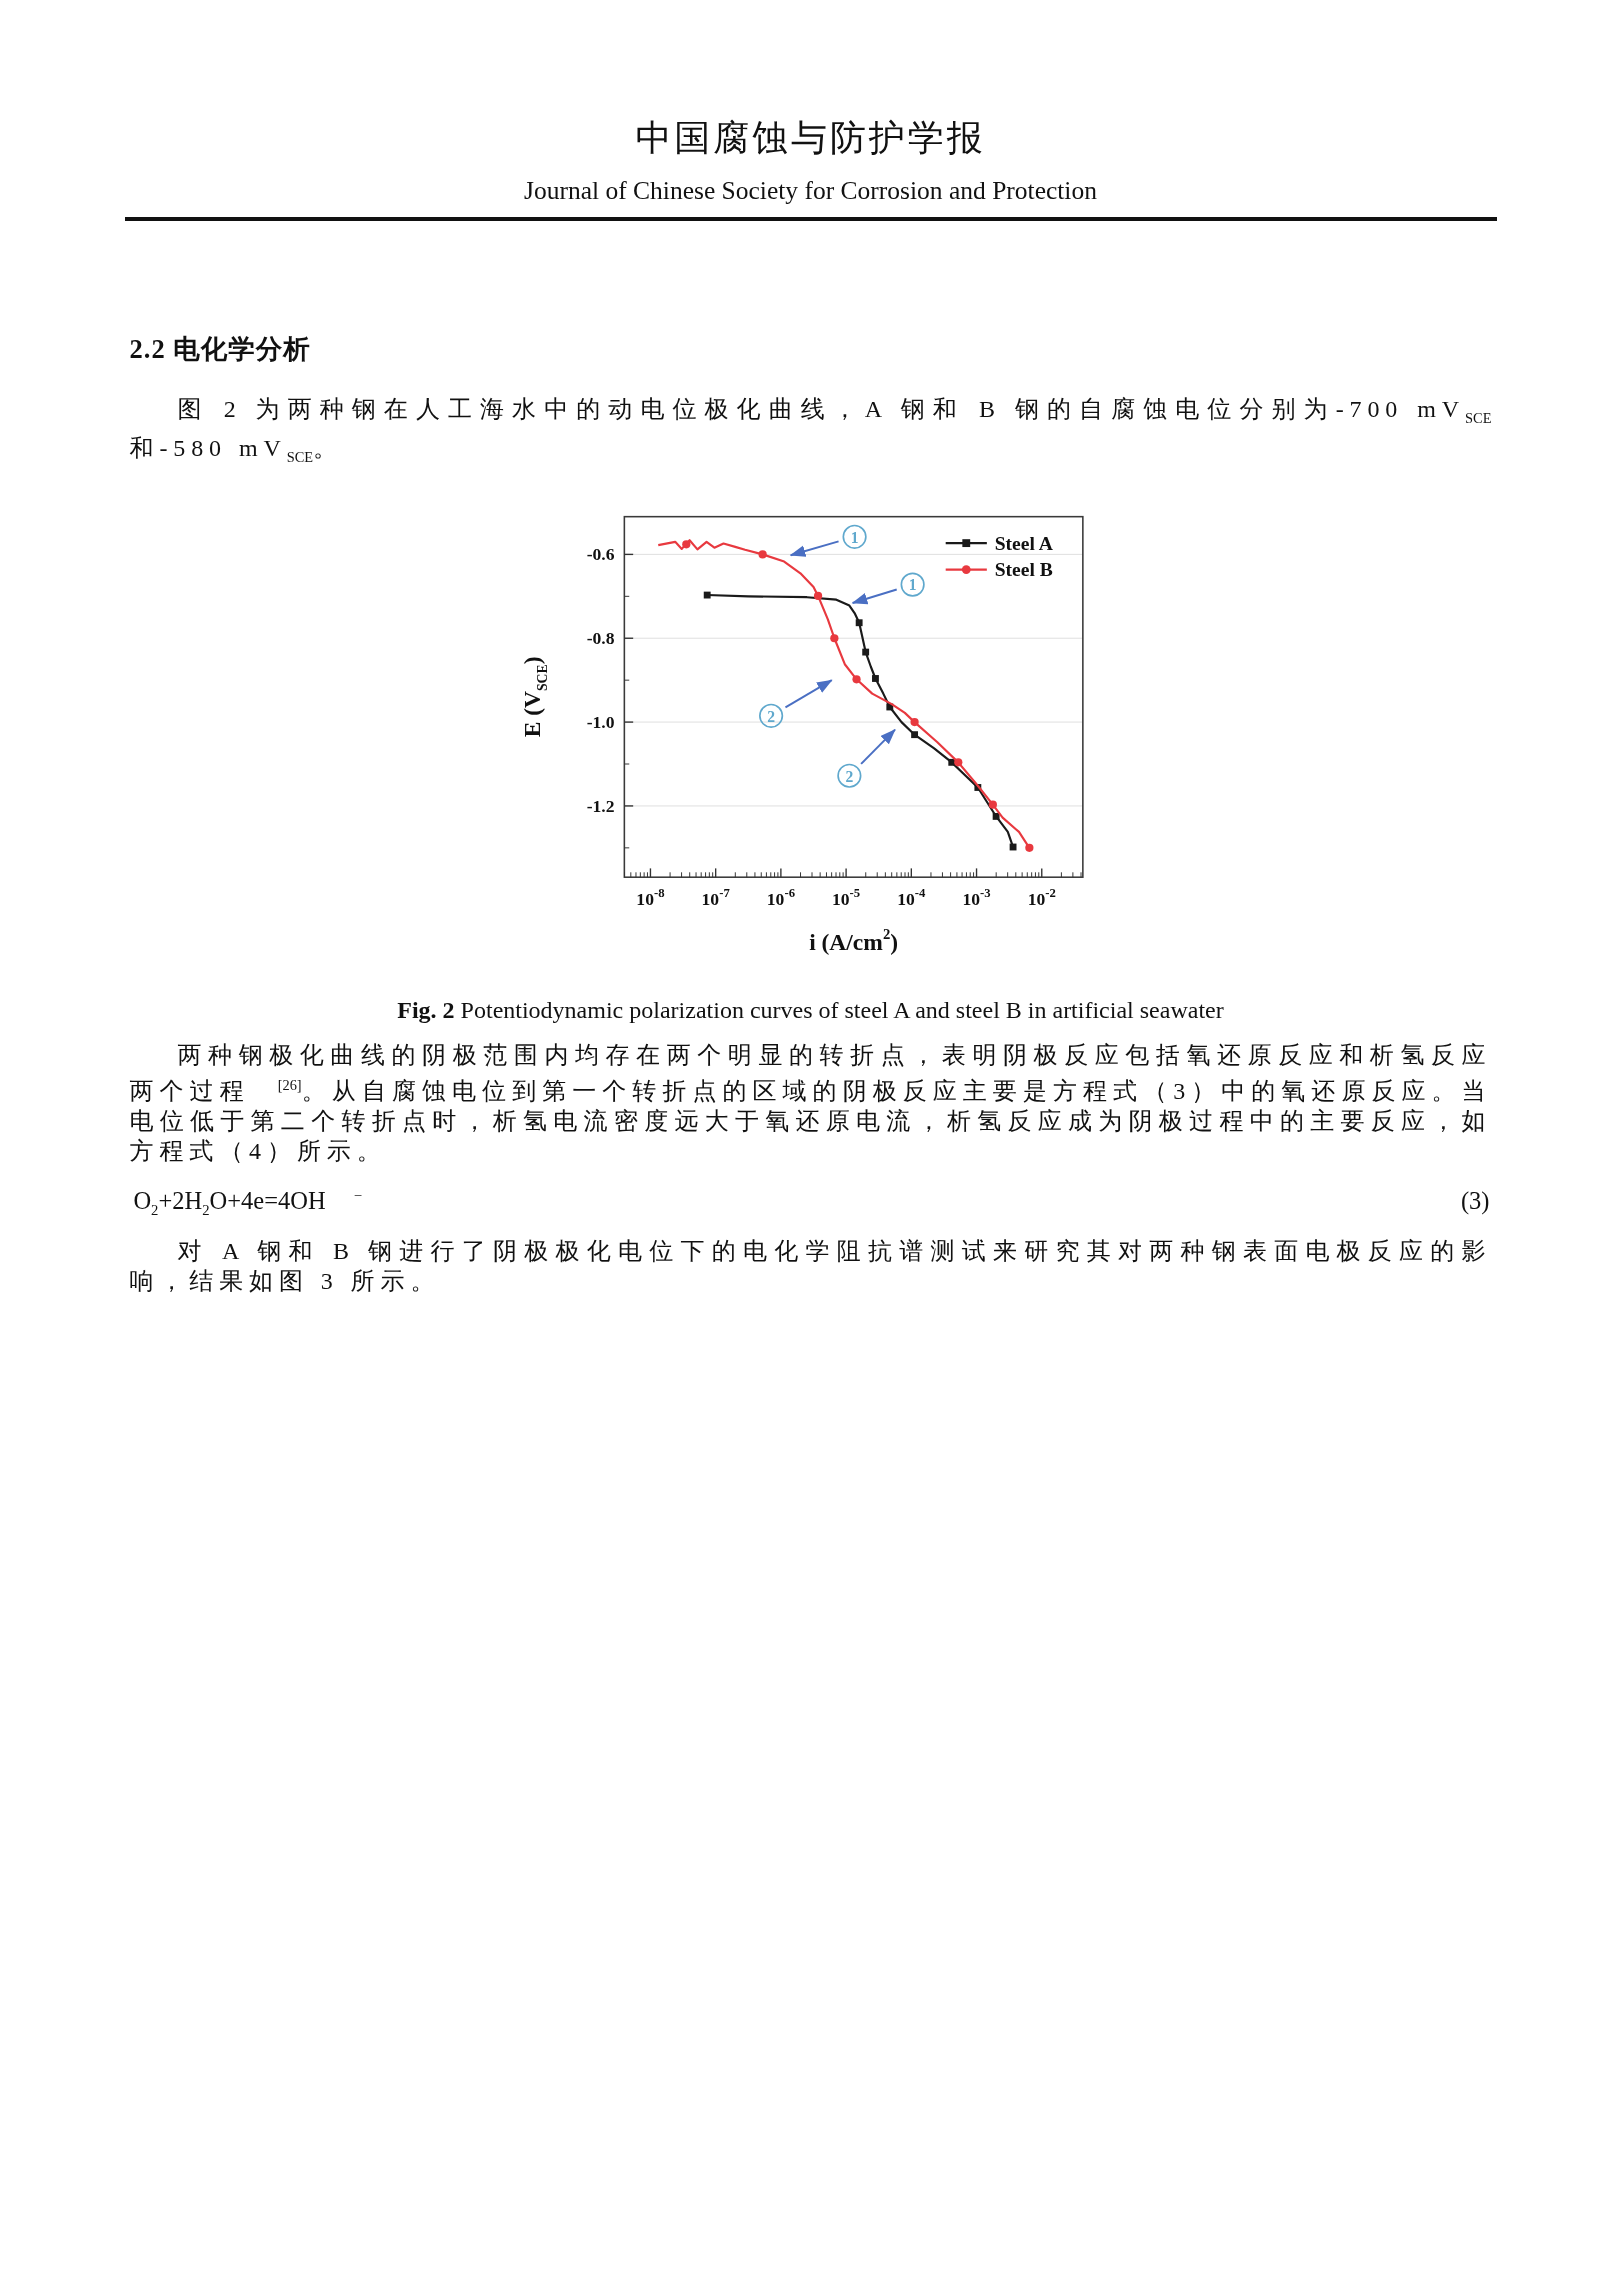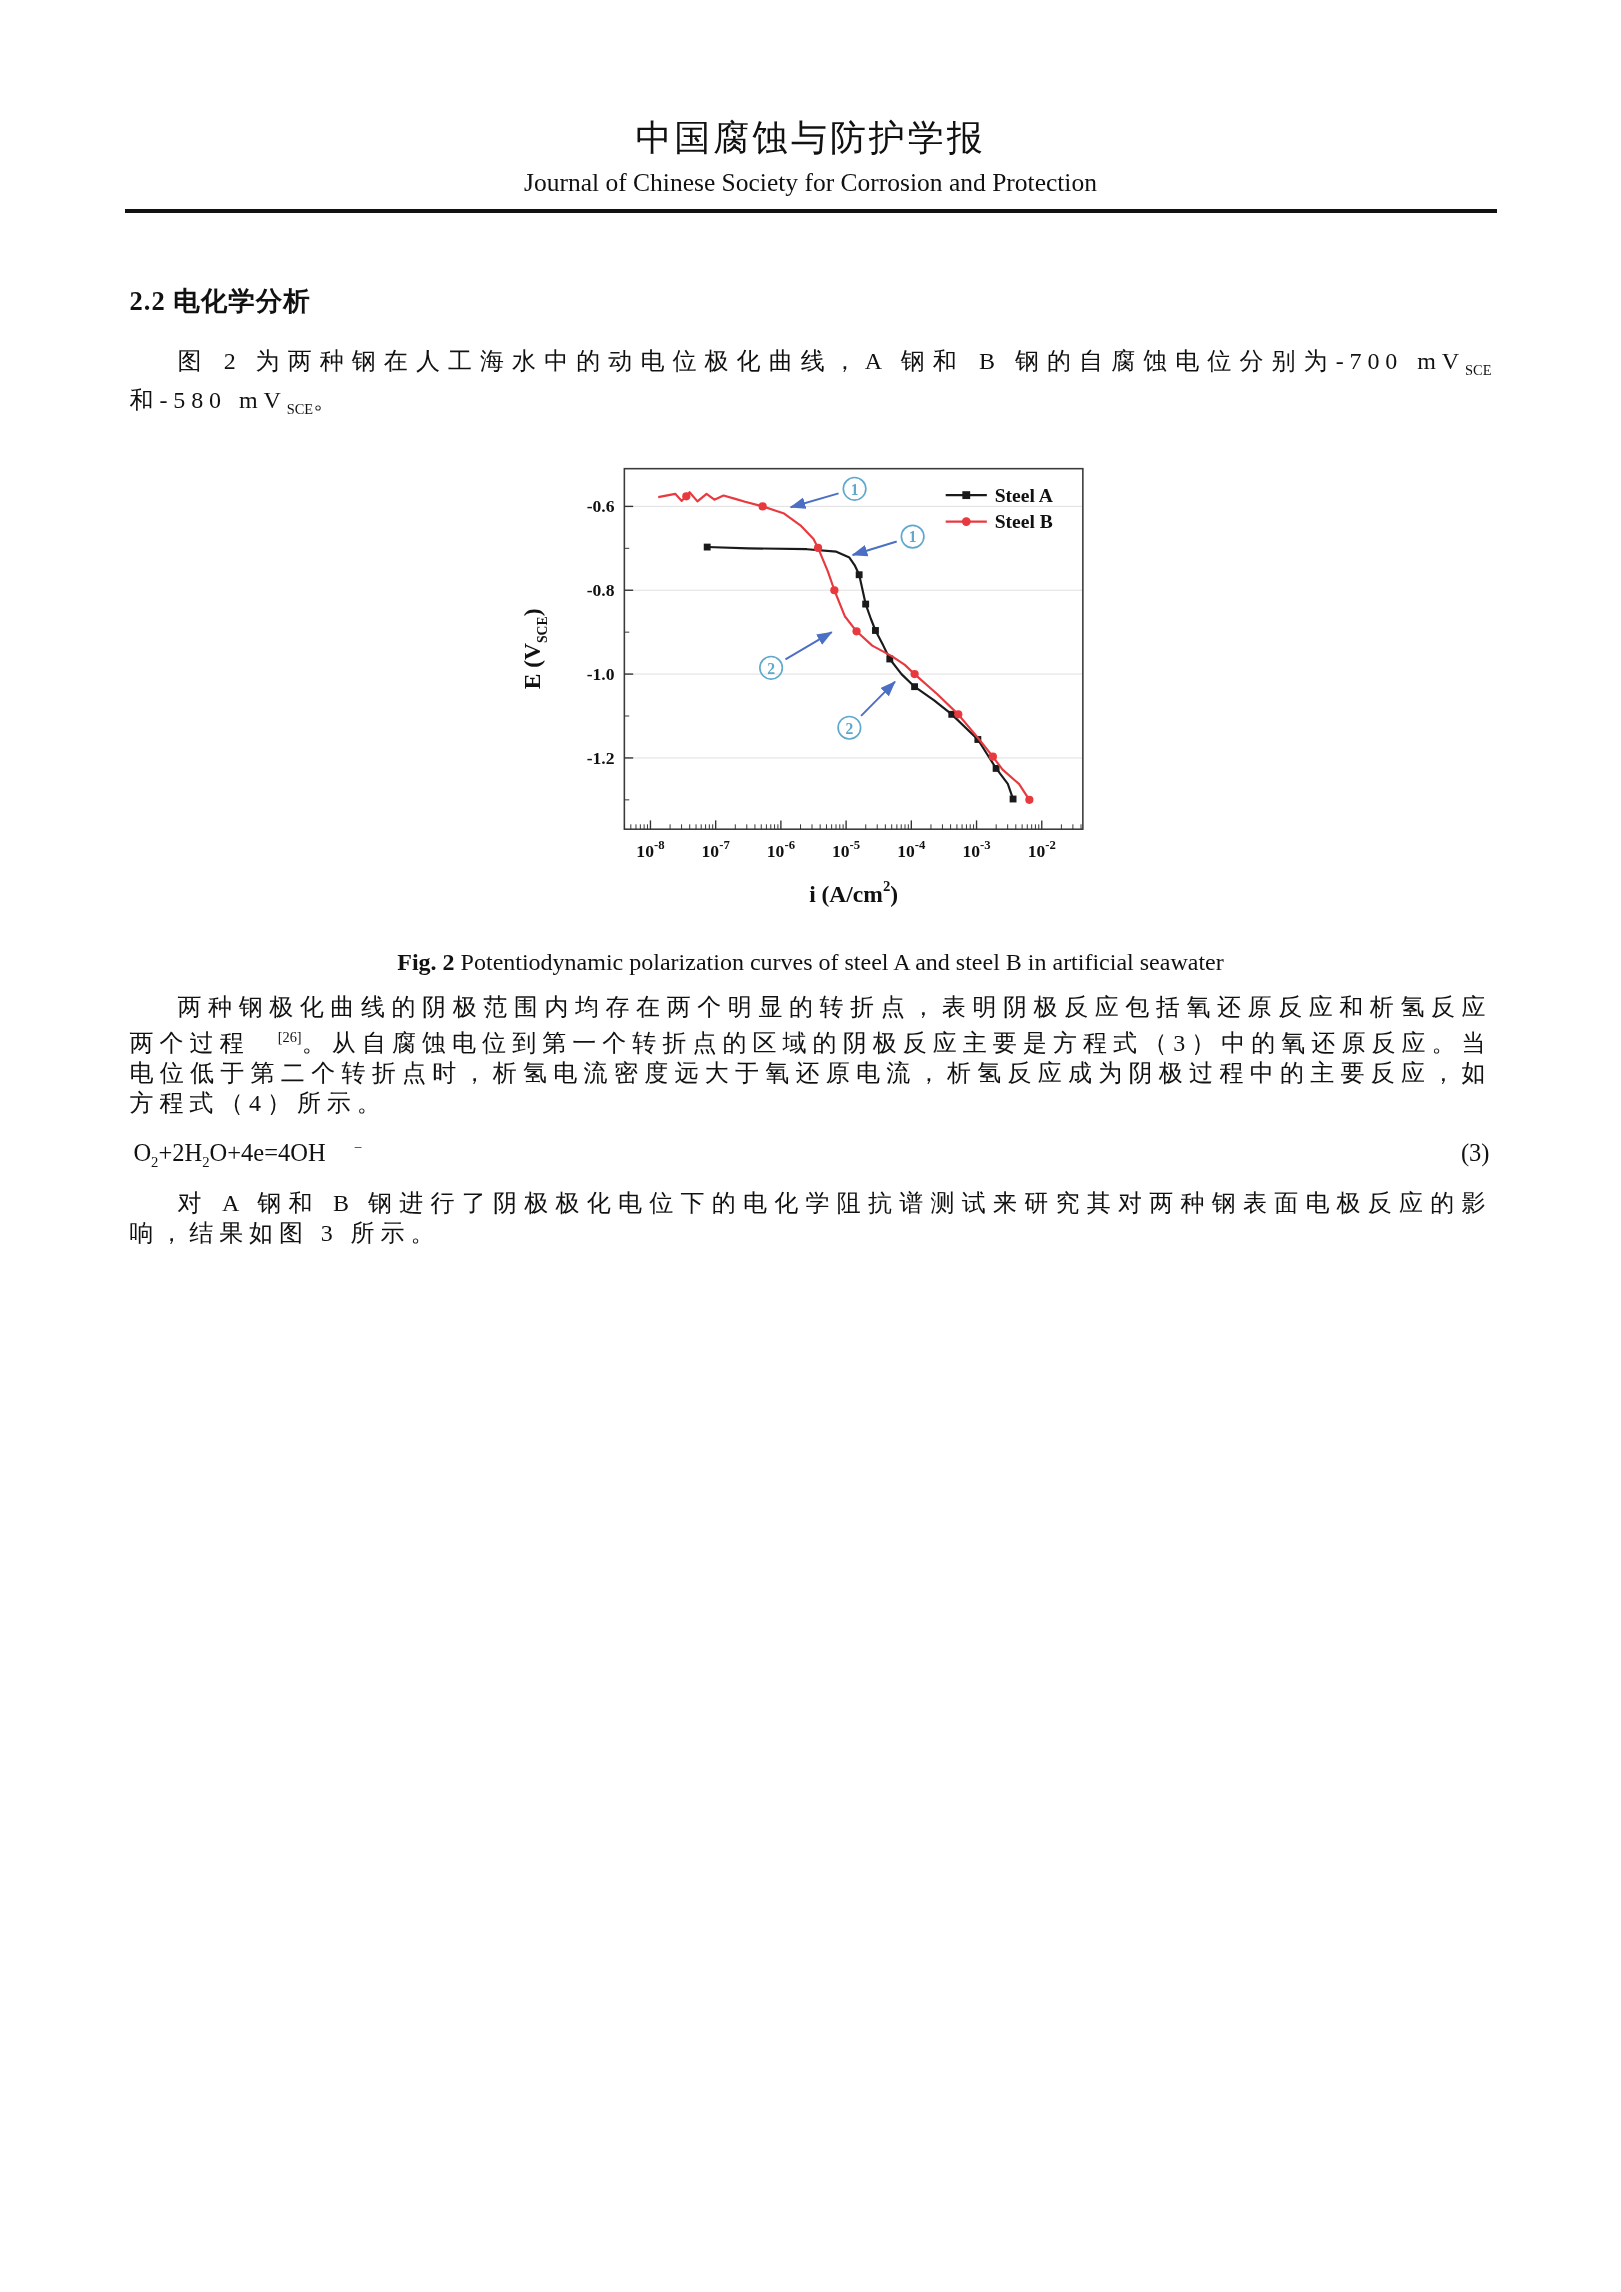--- a/index.html
+++ b/index.html
@@ -4,23 +4,23 @@
 <style>
   * { box-sizing: border-box; }
   html,body { margin:0; padding:0; background:#ffffff; }
   .page {
     width:1621px; height:2137px; background:#ffffff; position:relative;
     font-family:"Liberation Serif","DejaVu Serif",serif; color:#111; overflow:hidden;
   }
   .content { width:1362px; margin:0 auto; }
   .header { text-align:center; padding-top:114px; }
   .title-zh { font-size:36px; letter-spacing:2.9px; }
-  .title-en { font-size:25.5px; margin-top:5px;text-align:center; }
+  .title-en { font-size:25.5px; margin-top:13px;text-align:center; }
   .header-rule { width:1372px; height:3.9px; background:#111; margin:10.8px auto 0 auto; }
-  .section-heading { font-size:26.5px; font-weight:bold; margin-top:70px; letter-spacing:1px; }
+  .section-heading { font-size:26.5px; font-weight:bold; margin-top:110px; letter-spacing:1px; }
   .para {
     font-size:24px; line-height:30px; text-align:justify; letter-spacing:5.9px;
     margin:0; text-justify:inter-character;
   }
   .para.indent { text-indent:2em; }
   .p1 { margin-top:27.4px; }
   .p2 { margin-top:5.9px; }
   .p3 { margin-top:7.8px; }
   sub.small { font-size:0.60em; letter-spacing:0; }
   sup.small { font-size:0.60em; letter-spacing:0;margin-left:28px; }

